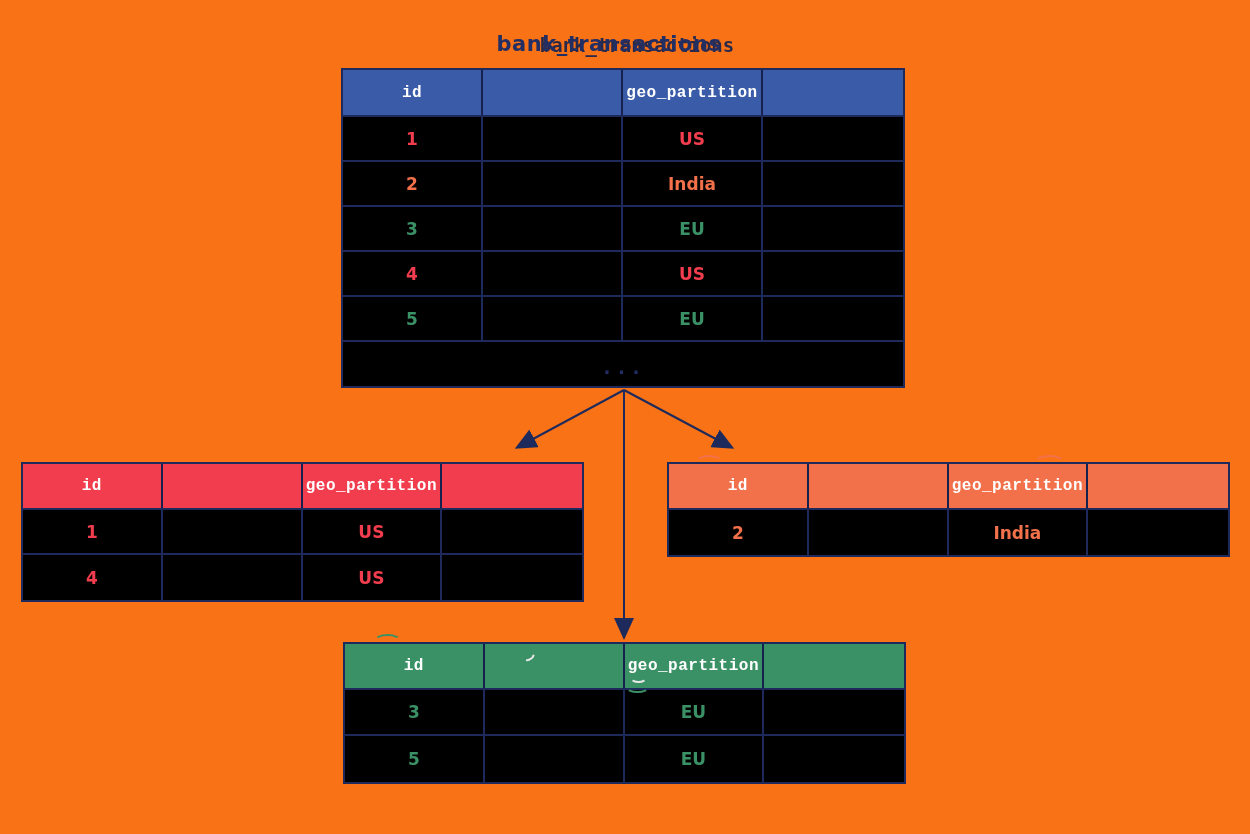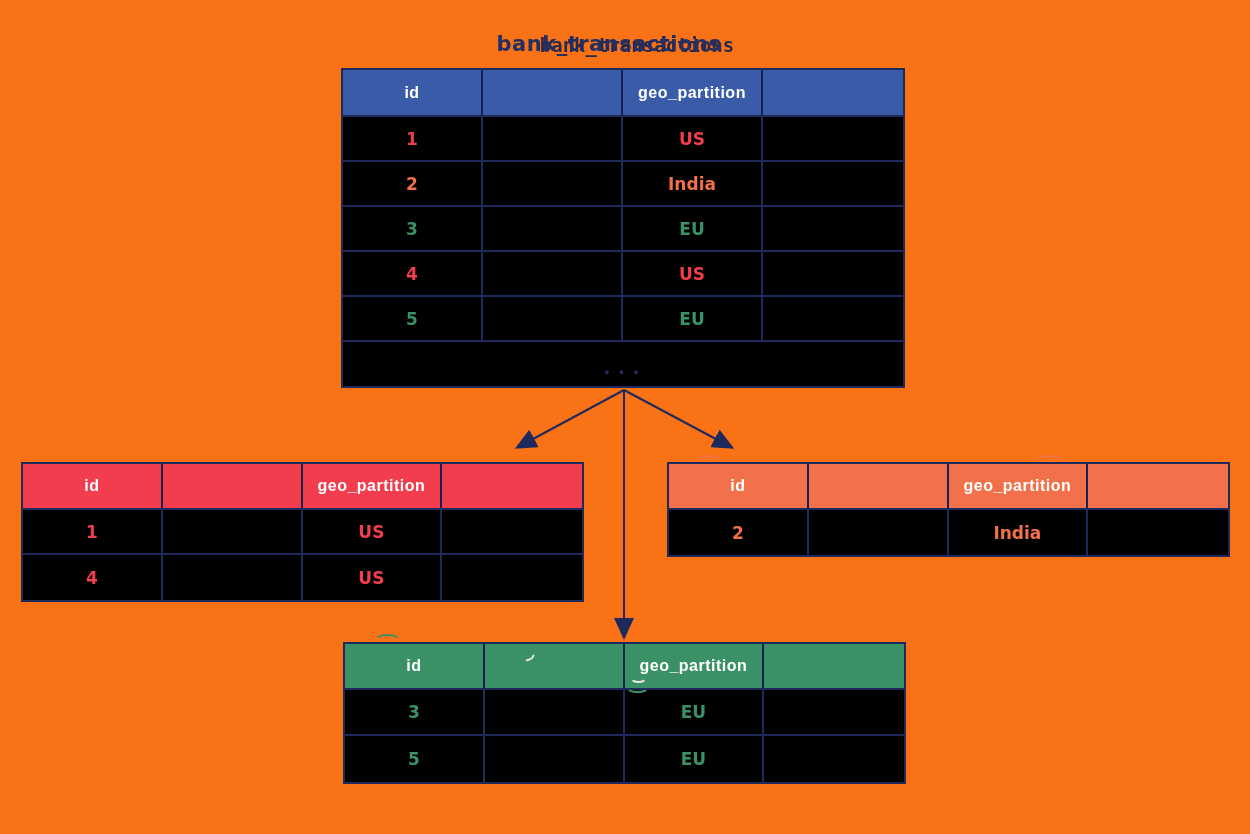--- a/index.html
+++ b/index.html
@@ -14,21 +14,21 @@
   .title-sans { font-family: "DejaVu Sans", sans-serif; font-size: 21px; color: #232e63; transform: translateX(-14px); letter-spacing: 0.5px; }
   .title-mono { font-family: "DejaVu Sans Mono", monospace; font-size: 19px; top: 2px; color: #1a234e; transform: translateX(14px); opacity: 0.92; }
 
   
   .tbl { position: absolute; border: 2px solid #1f2a5c; background: #000; z-index: 2; }
   .row { display: grid; grid-template-columns: repeat(4, 1fr); border-bottom: 2px solid #1f2a5c; }
   .row:last-child { border-bottom: none; }
   .cell { display: flex; align-items: center; justify-content: center; border-right: 2px solid #1f2a5c; font-weight: bold; overflow: hidden; }
   .cell:last-child { border-right: none; }
 
-  .hrow .cell { color: #ffffff; font-family: Liberation Sans, sans-serif; font-size: 16px; letter-spacing: 0.5px; }
+  .hrow .cell { color: #ffffff; font-family: Liberation Mono, monospace; font-size: 16px; letter-spacing: 0.5px; }
   .hrow.h-blue   { background: #3a5ca8; }
   .hrow.h-red    { background: #f13d4d; }
   .hrow.h-orange { background: #f2714a; }
   .hrow.h-green  { background: #3b9166; }
   .hrow .cell { border-right-color: #17214d; }
 
   .drow .cell { font-size: 17px; font-family: "DejaVu Sans", sans-serif; }
   .c-red    { color: #f13d4d; }
   .c-orange { color: #f2714a; }
   .c-green  { color: #3b9166; }

